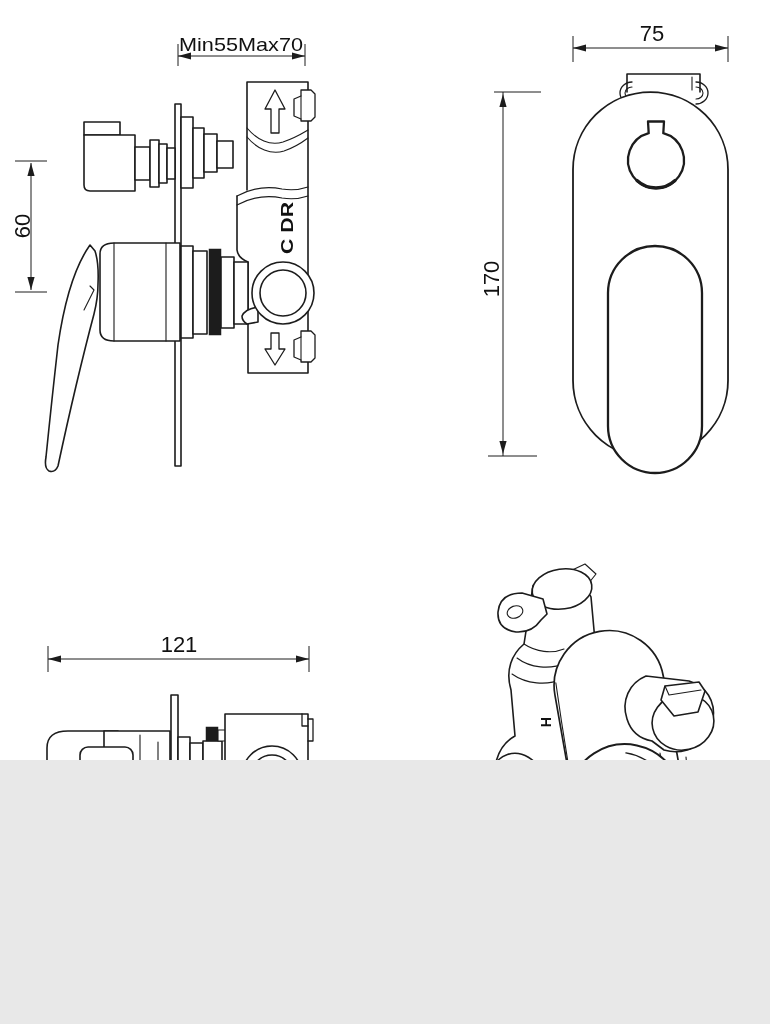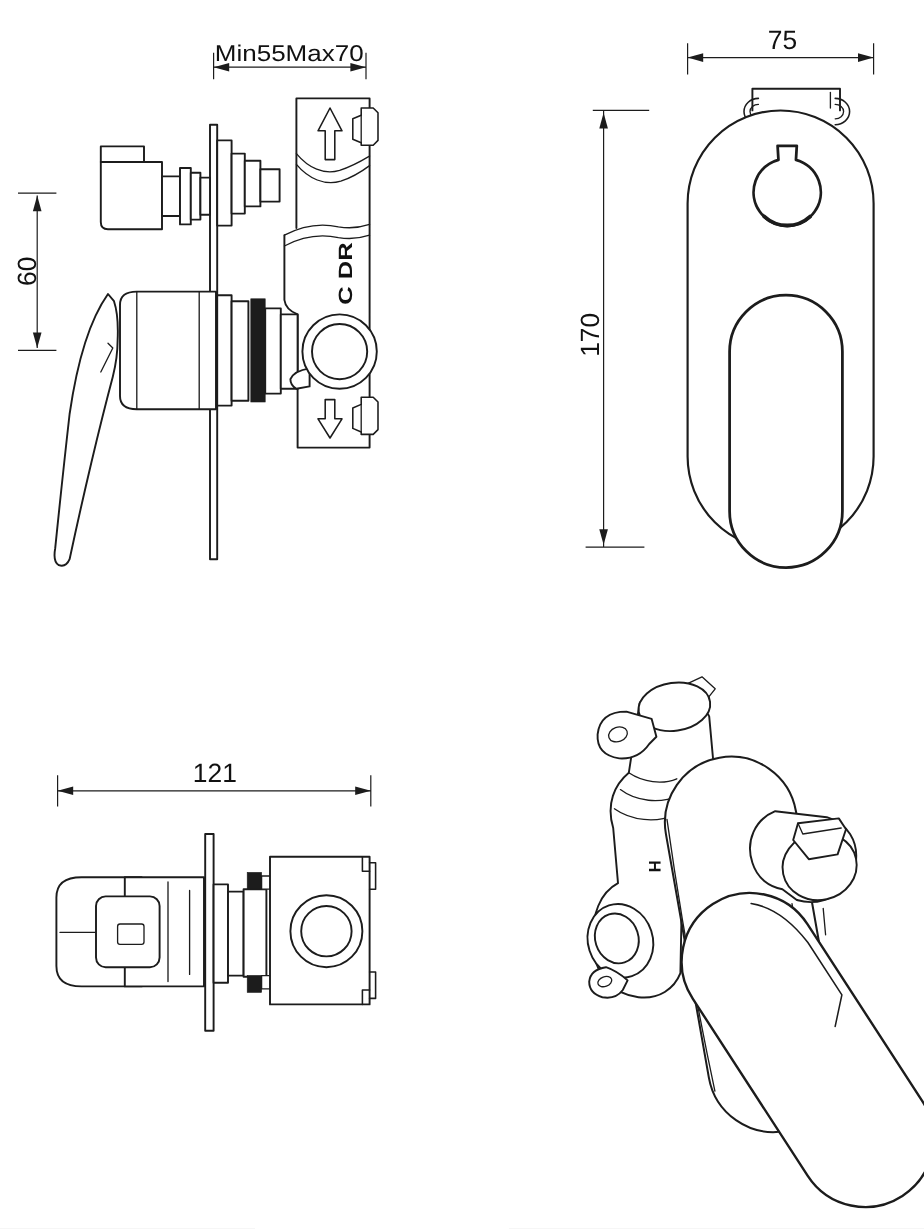--- a/index.html
+++ b/index.html
@@ -1,17 +1,17 @@
 <!DOCTYPE html>
 <html><head>
 <meta charset="utf-8">
 <style>
   html,body{margin:0;padding:0;background:#e8e8e8;}
   .page{
-    width:770px;height:1024px;background:#ffffff;position:relative;
+    width:770px;height:760px;background:#ffffff;position:relative;
     font-family:"Liberation Sans", sans-serif;overflow:hidden;
   }
   svg{display:block;}
   
   .ol{fill:none;stroke:#1c1c1c;stroke-width:1.6;stroke-linejoin:round;stroke-linecap:round;}
   
   .olf{fill:#ffffff;stroke:#1c1c1c;stroke-width:1.6;stroke-linejoin:round;}
   .thin{stroke-width:1.1;}
   .mid{stroke-width:1.3;}
   .bold{stroke-width:2.3;}

